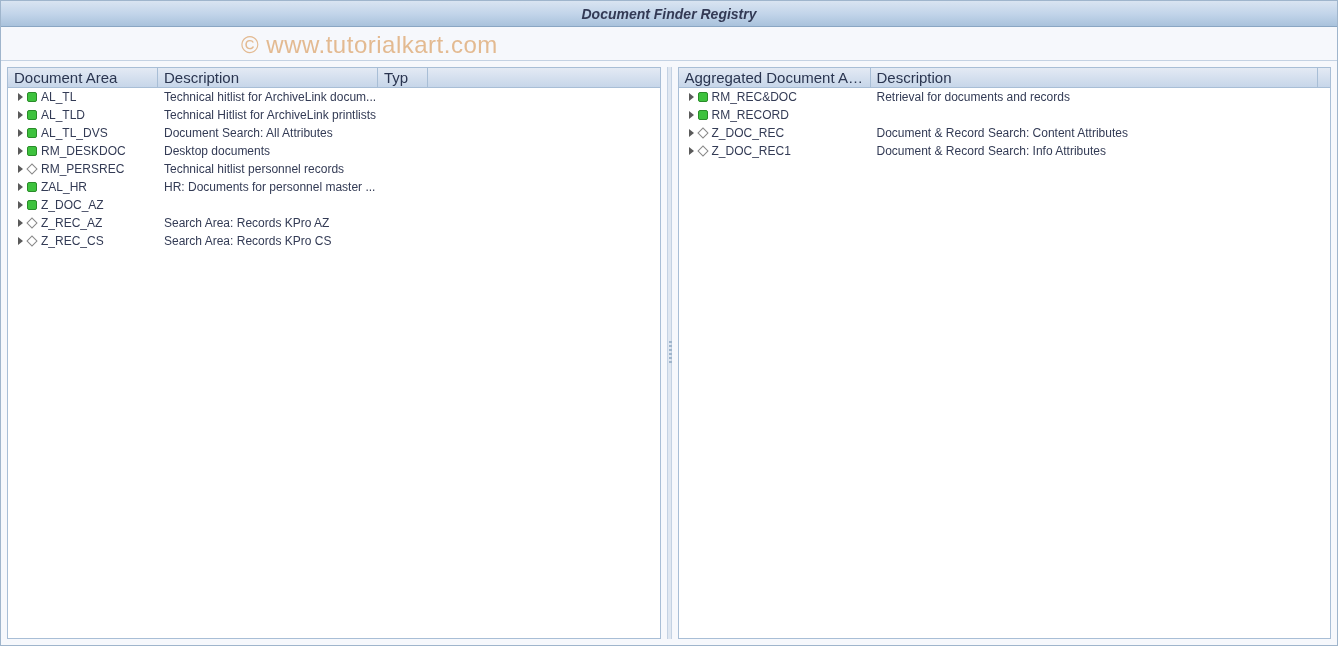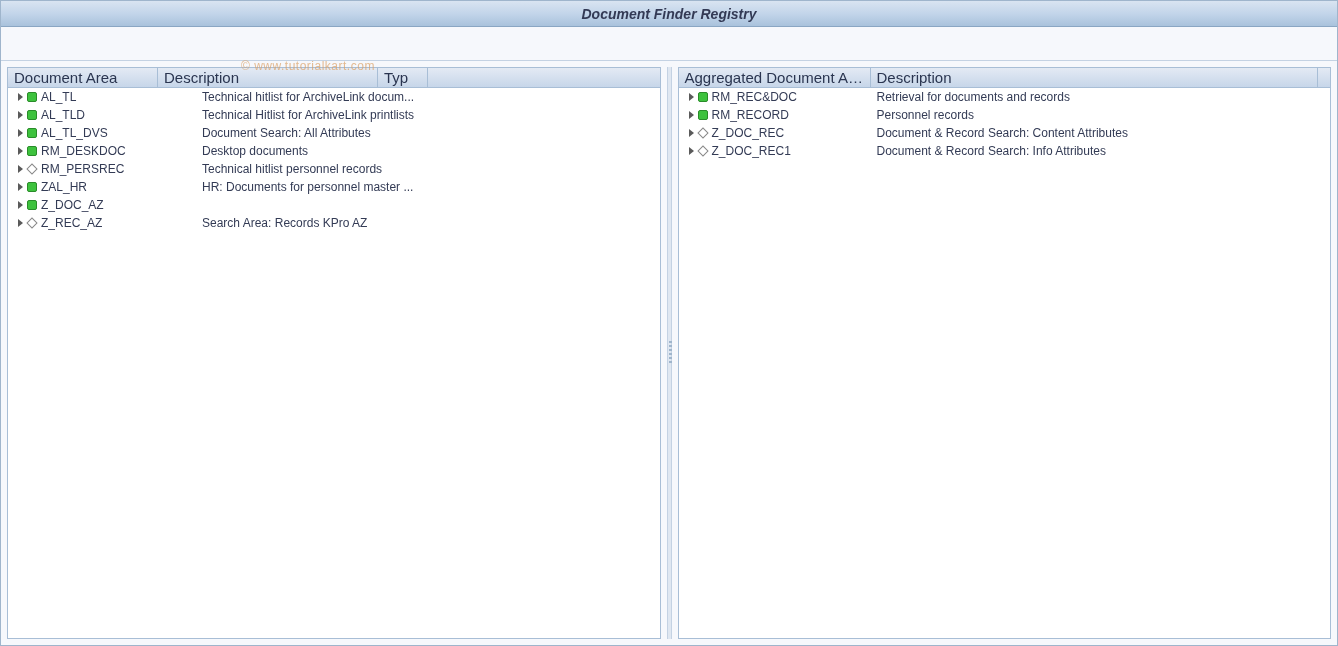--- a/index.html
+++ b/index.html
@@ -40,26 +40,25 @@
     .toolbar-area {
       height: 34px;
       background: #f6f8fc;
       border-bottom: 1px solid #c4d2e3;
       position: relative;
     }
     .watermark {
       position: absolute;
       left: 240px;
       top: 4px;
-      font-size: 12px;
+      font-size: 24px;
       color: rgba(220,160,100,0.7);
       font-weight: normal;
       letter-spacing: 0.5px;
       pointer-events: none;
-      margin-top: 28px;
     }
     .content {
       flex: 1;
       display: flex;
       padding: 6px;
       gap: 6px;
       background: #f6f8fc;
       overflow: hidden;
     }
     .panel {
@@ -111,21 +110,21 @@
     }
     .cell {
       padding: 0 6px;
       overflow: hidden;
       text-overflow: ellipsis;
       display: flex;
       align-items: center;
       gap: 4px;
     }
     .left .cell-area { width: 150px; }
-    .left .cell-desc { width: 220px; margin-left: 38px; }
+    .left .cell-desc { width: 220px; }
     .left .cell-typ  { width: 50px; }
 
     .right .cell-area { width: 192px; }
     .right .cell-desc { flex: 1; }
 
     .tree-arrow {
       width: 0;
       height: 0;
       border-top: 4px solid transparent;
       border-bottom: 4px solid transparent;
@@ -254,20 +253,29 @@
           </div>
           <div class="tree-row">
             <div class="cell cell-area">
               <span class="tree-arrow"></span>
               <span class="icon-diamond"></span>
               <span>Z_REC_AZ</span>
             </div>
             <div class="cell cell-desc">Search Area: Records KPro AZ</div>
             <div class="cell cell-typ"></div>
           </div>
+          <div class="tree-row">
+            <div class="cell cell-area">
+              <span class="tree-arrow"></span>
+              <span class="icon-diamond"></span>
+              <span>Z_REC_CS</span>
+            </div>
+            <div class="cell cell-desc">Search Area: Records KPro CS</div>
+            <div class="cell cell-typ"></div>
+          </div>
         </div>
     </div>
 
     <div class="splitter"></div>
 
     <div class="panel right">
       <div class="panel-header-row">
         <div class="col-header col-area">Aggregated Document Area</div>
         <div class="col-header col-desc">Description</div>
         <div class="col-header col-rest"></div>
@@ -280,21 +288,20 @@
               <span>RM_REC&amp;DOC</span>
             </div>
             <div class="cell cell-desc">Retrieval for documents and records</div>
           </div>
           <div class="tree-row">
             <div class="cell cell-area">
               <span class="tree-arrow"></span>
               <span class="icon-green"></span>
               <span>RM_RECORD</span>
             </div>
-            <div class="cell cell-desc">Personnel records</div>
           </div>
           <div class="tree-row">
             <div class="cell cell-area">
               <span class="tree-arrow"></span>
               <span class="icon-diamond"></span>
               <span>Z_DOC_REC</span>
             </div>
             <div class="cell cell-desc">Document &amp; Record Search: Content Attributes</div>
           </div>
           <div class="tree-row">

